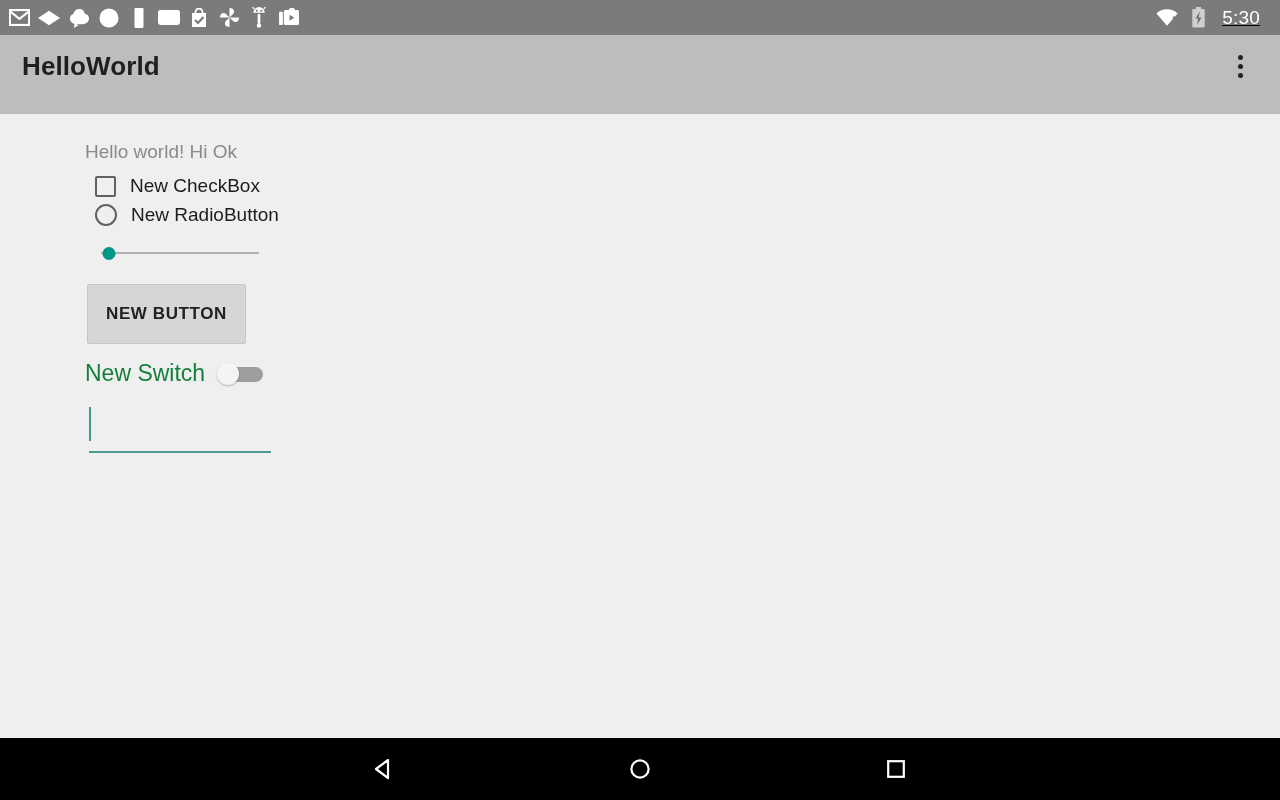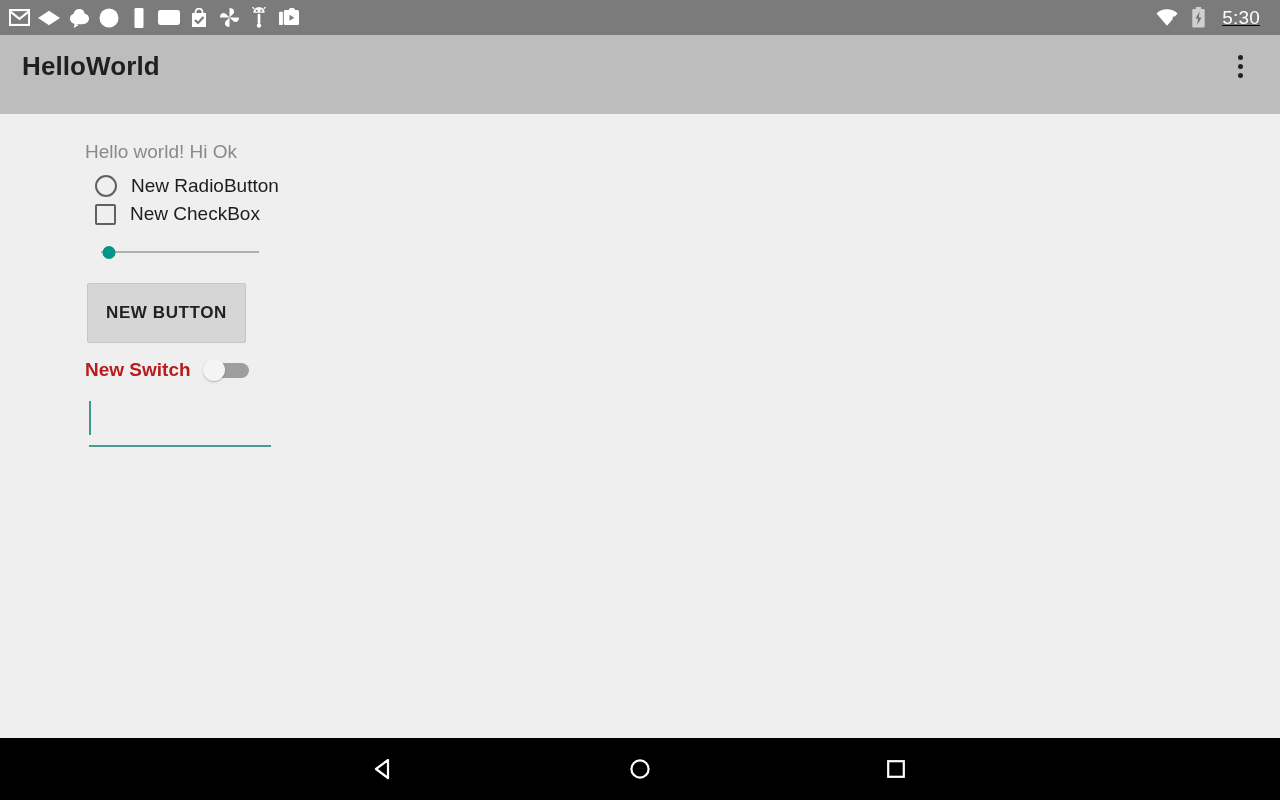--- a/index.html
+++ b/index.html
@@ -194,23 +194,22 @@
     color: #212121;
     letter-spacing: 0.6px;
     cursor: pointer;
     box-sizing: border-box;
     font-family: "Liberation Sans", sans-serif;
   }
 
   
   .switch-row { margin: 16px 0 0 0; }
   .switch-label {
-    font-size: 19px;
-    color: #b91c1c;
-    font-weight: bold;
+    font-size: 23px;
+    color: #15803d;
   }
   .switch {
     position: relative;
     width: 48px;
     height: 22px;
     margin-left: 12px;
     cursor: pointer;
   }
   .switch-track {
     position: absolute;
@@ -389,28 +388,28 @@
     <i></i>
     <i></i>
   </div>
 </div>
 <div class="app-bar-shadow"></div>
 
 <div class="content">
 
   <div class="hello-text">Hello world! Hi Ok</div>
 
+  <div class="row checkbox-row">
+    <span class="cb-box"></span>
+    <span class="cb-label">New CheckBox</span>
+  </div>
+
   <div class="row radio-row">
     <span class="rb-circle"></span>
     <span class="rb-label">New RadioButton</span>
-  </div>
-
-  <div class="row checkbox-row">
-    <span class="cb-box"></span>
-    <span class="cb-label">New CheckBox</span>
   </div>
 
   <div class="seekbar">
     <div class="seekbar-track"></div>
     <div class="seekbar-thumb"></div>
   </div>
 
   <button class="new-button">NEW BUTTON</button>
 
   <div class="row switch-row">

